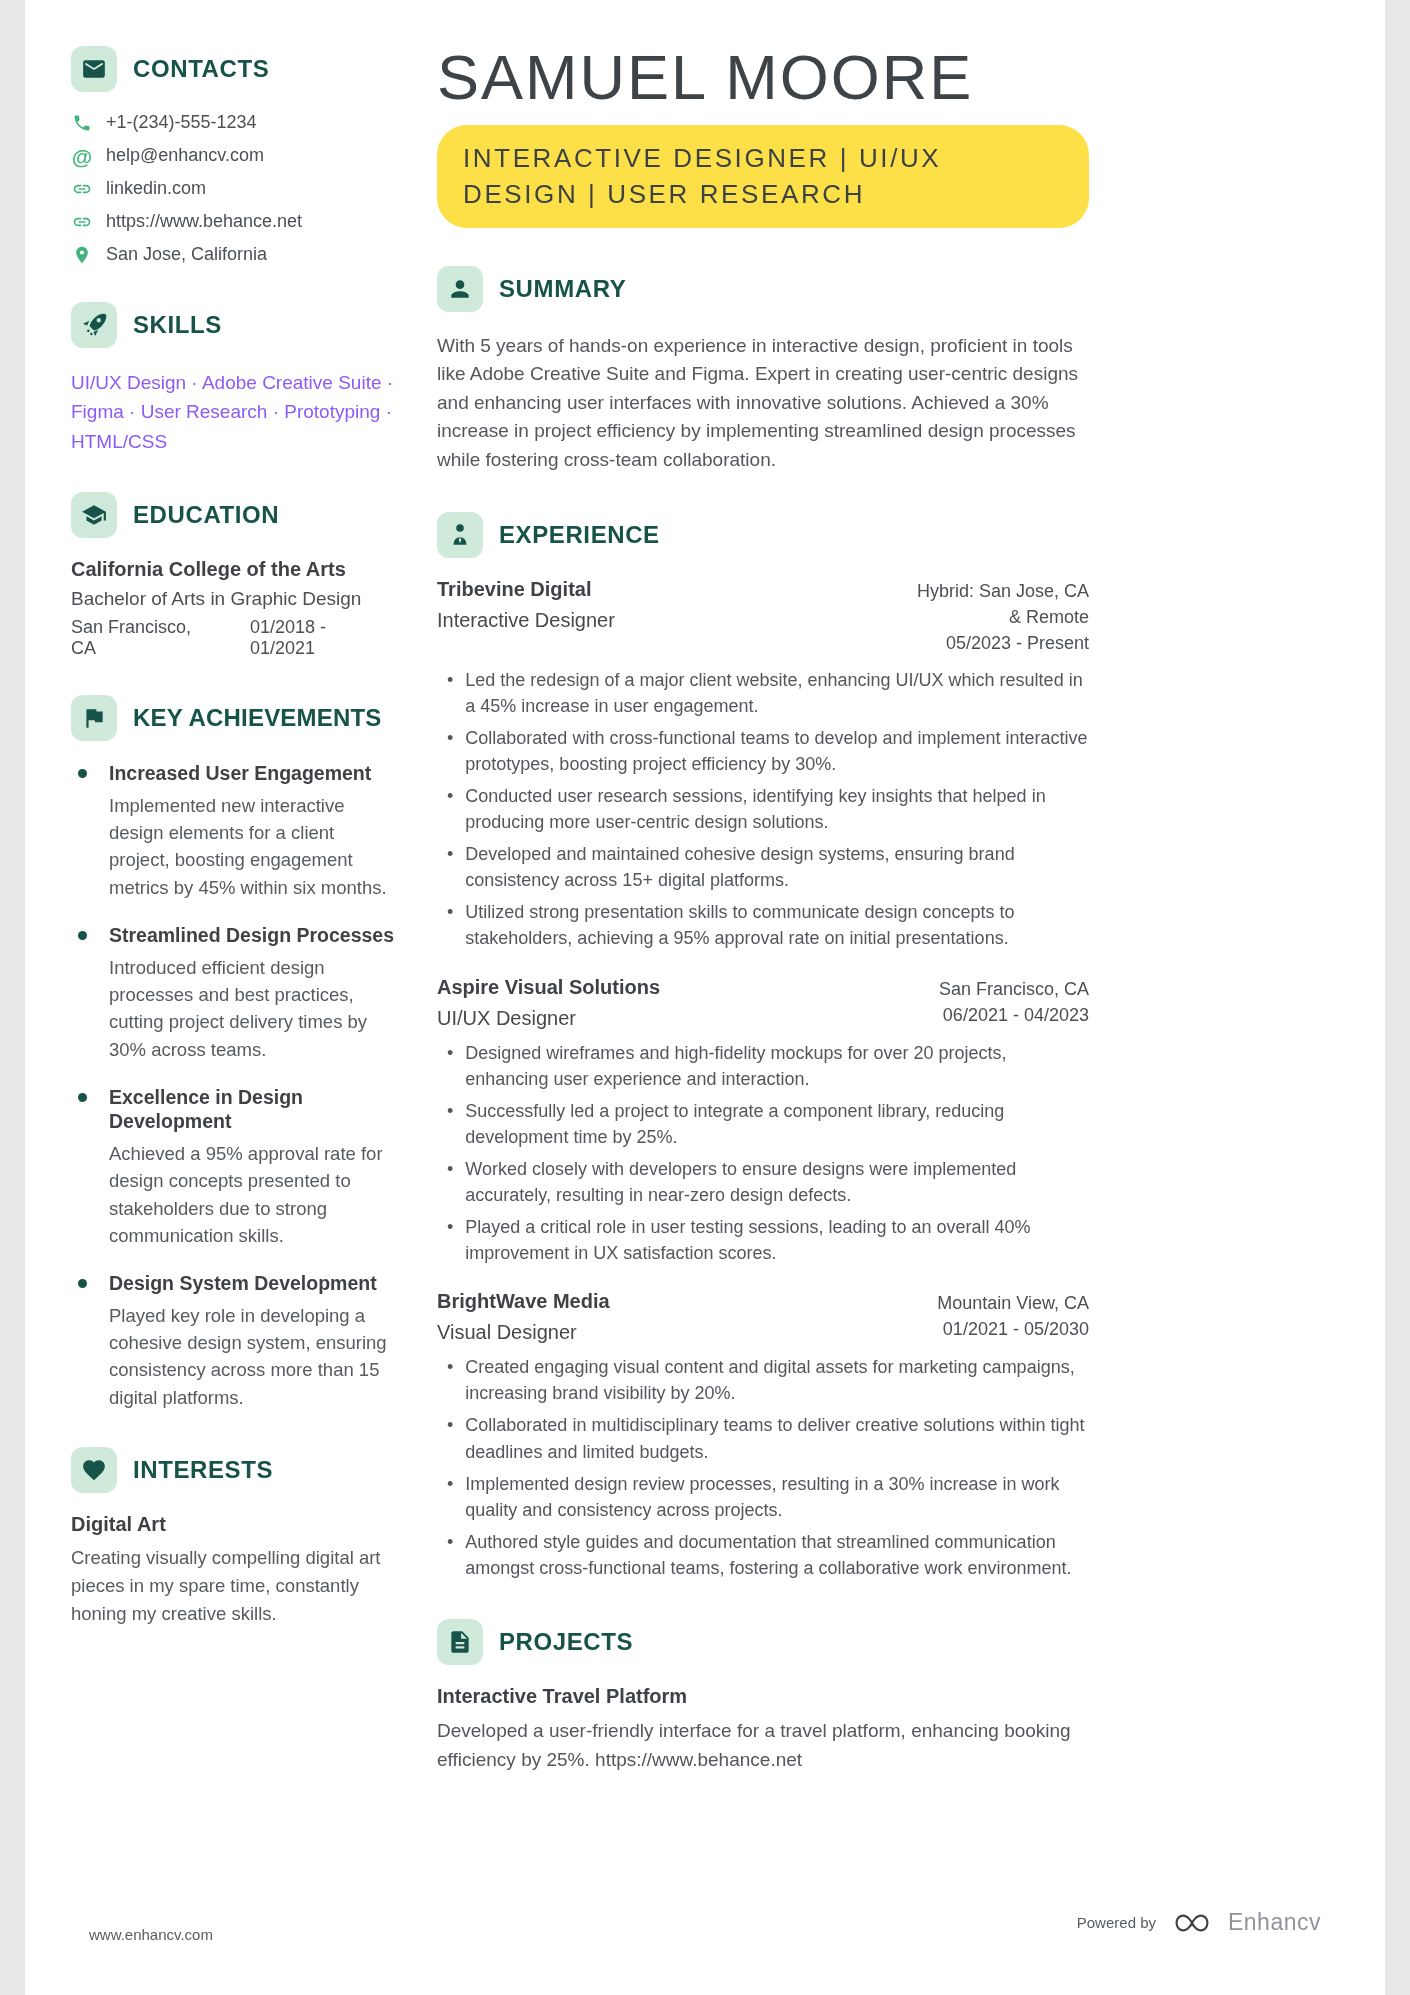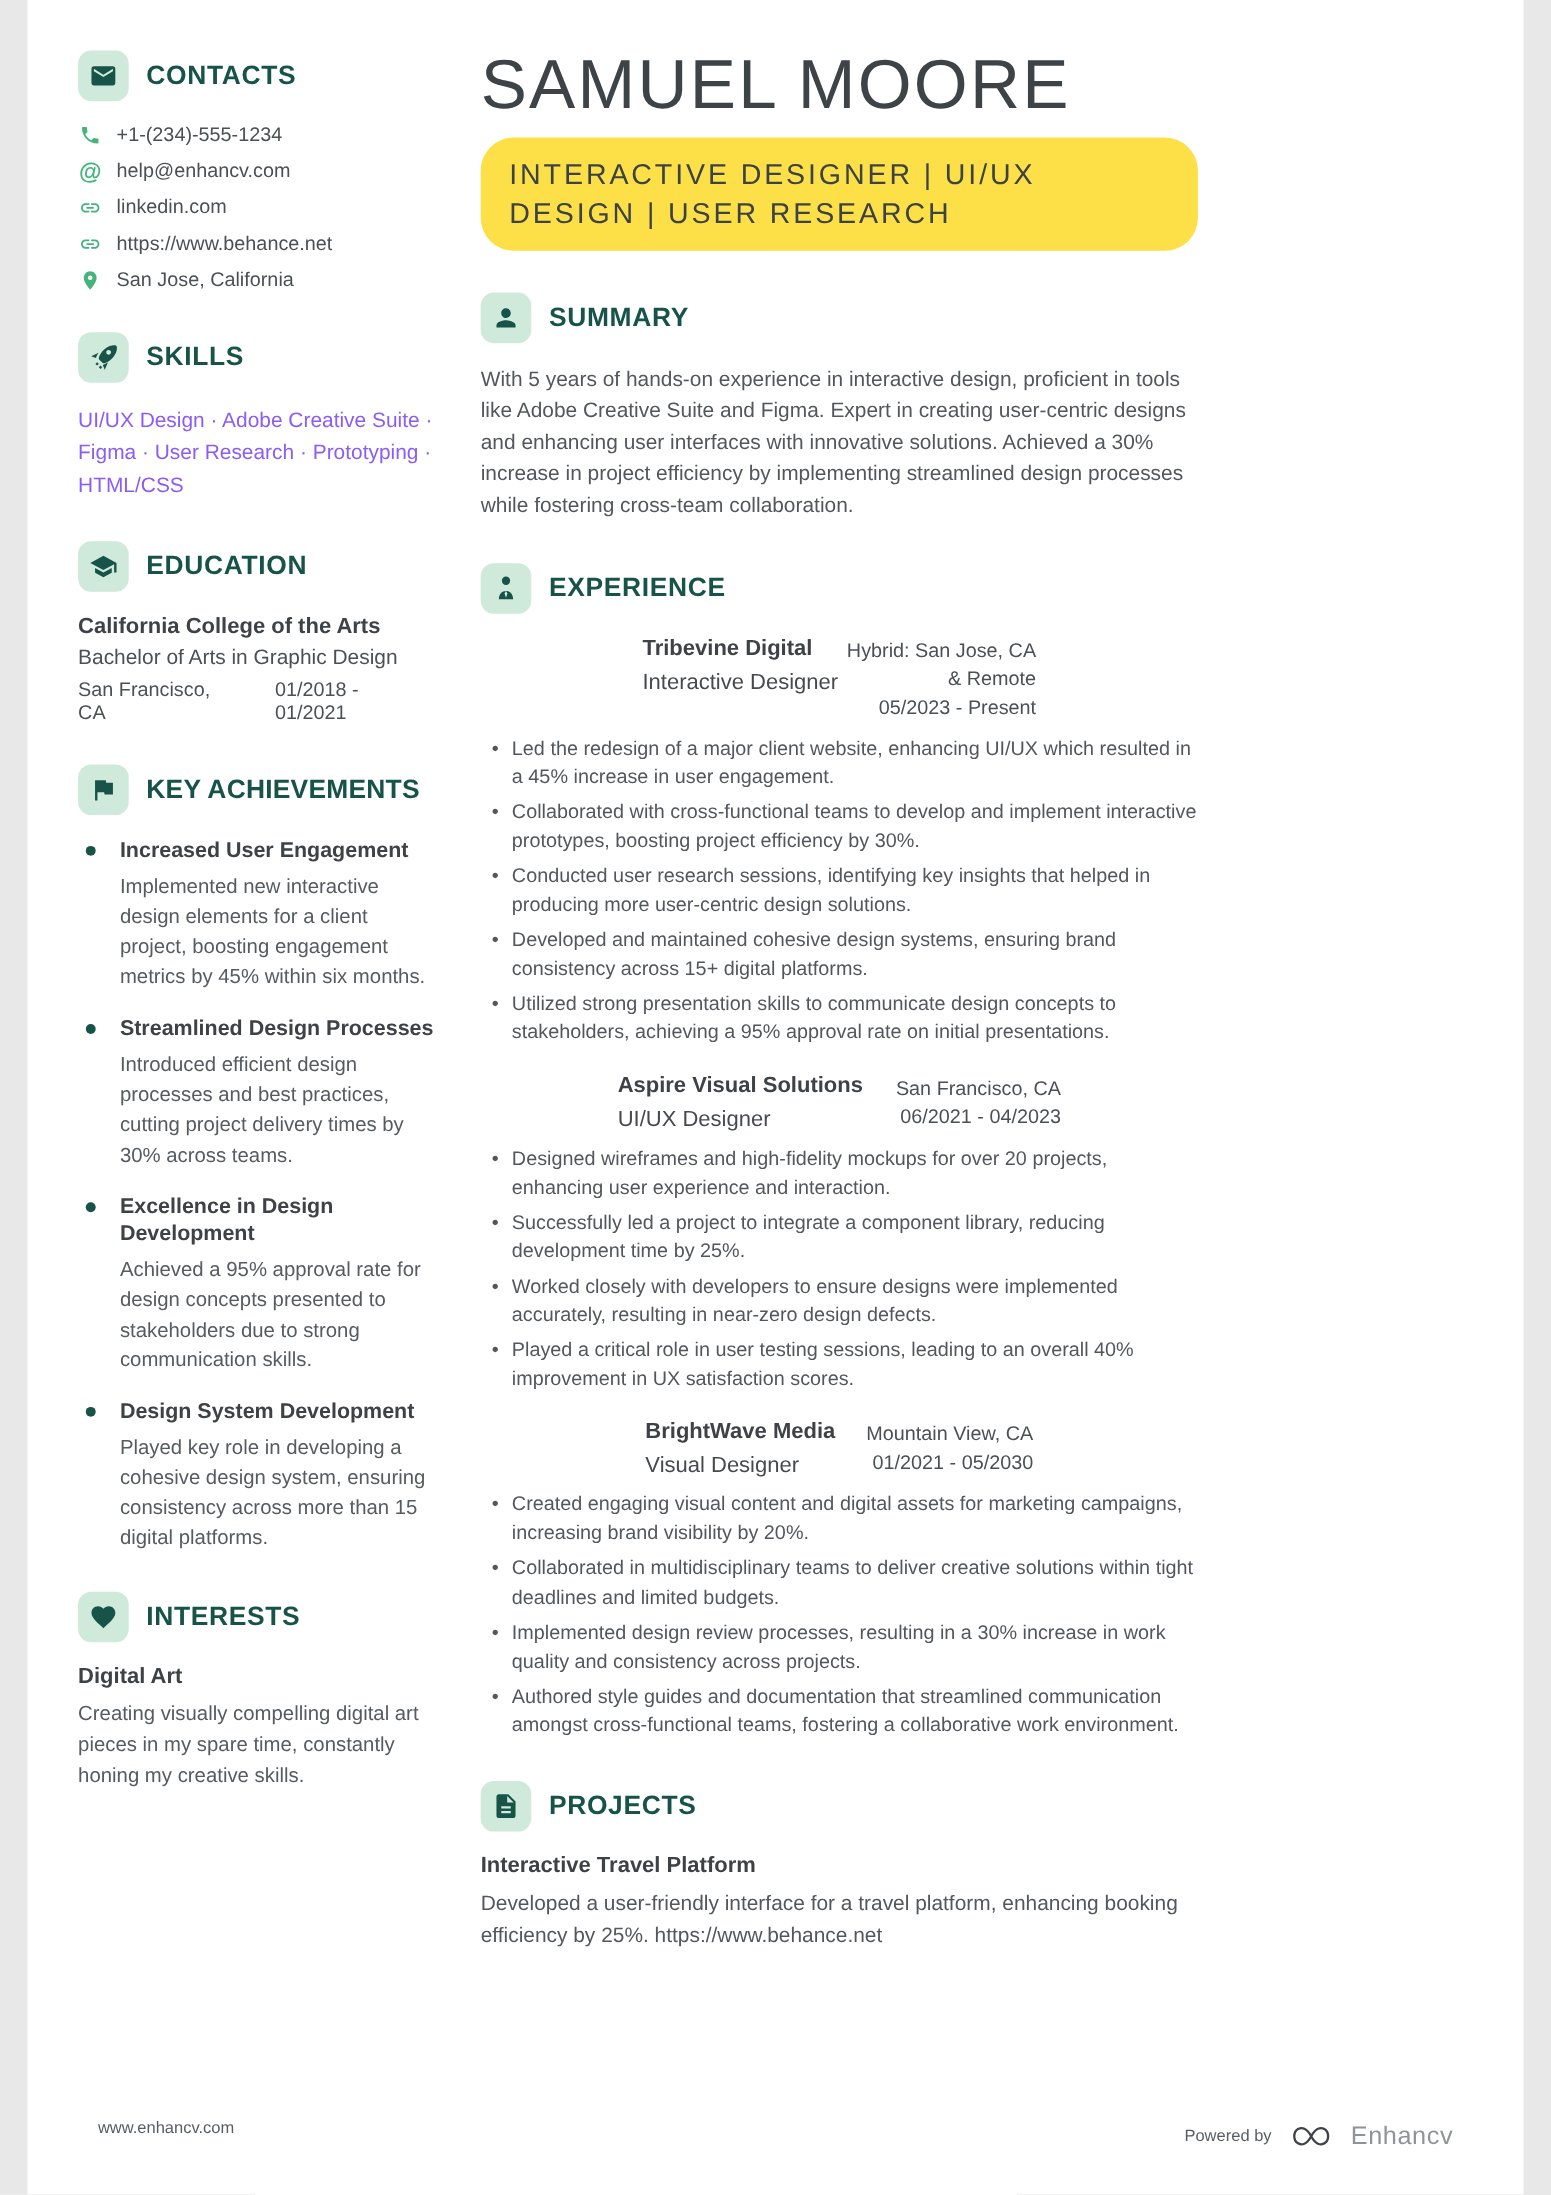--- a/index.html
+++ b/index.html
@@ -59,35 +59,35 @@
   .headline {
     background:#fde047; border-radius:30px;
     padding:15px 26px; width:100%;
     font-size:26px; font-weight:500; letter-spacing:2.6px;
     color:#3d4245; line-height:1.4;
   }
   .main section { margin-top:38px; }
   .summary-text { font-size:19px; line-height:1.5; color:#53575c; }
 
   .xp-entry { margin-bottom:24px; }
-  .xp-head { display:flex; justify-content:center; }
+  .xp-head { display:flex; justify-content:space-between; }
   .xp-company { font-size:20px; font-weight:700; color:#3e4246; }
   .xp-role { font-size:20px; color:#46494d; margin-top:8px; }
   .xp-right { width:180px; text-align:right; font-size:18px; color:#4b5055; line-height:1.45; flex-shrink:0; }
   .xp-bullets { margin-top:10px; }
   .xp-bullet { display:flex; gap:12px; margin-bottom:6px; padding-left:10px; }
   .xp-bullet .b { color:#53575c; font-size:18px; line-height:1.45; }
   .xp-bullet .t { font-size:18px; line-height:1.45; color:#53575c; }
 
   .prj-title { font-size:20px; font-weight:700; color:#3e4246; margin-bottom:9px; }
   .prj-desc { font-size:19px; line-height:1.5; color:#53575c; }
 
   
   .footer-left { position:absolute; left:64px; bottom:52px; font-size:15px; color:#585d62; }
-  .footer-right { position:absolute; right:64px; bottom:40px; display:flex; align-items:center; gap:13px; }
+  .footer-right { position:absolute; right:64px; bottom:59px; display:flex; align-items:center; gap:13px; }
   .powered { font-size:15px; color:#585d62; }
   .brand { font-size:23px; color:#8f949a; letter-spacing:0.5px; }
   .brand-logo svg { display:block; }
 </style>
 </head>
 <body>
 
 <div class="page">
   <div class="layout">
 

